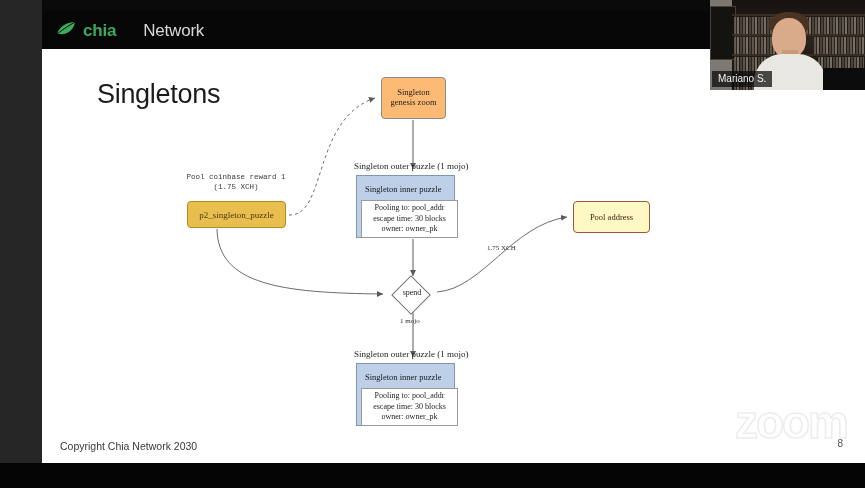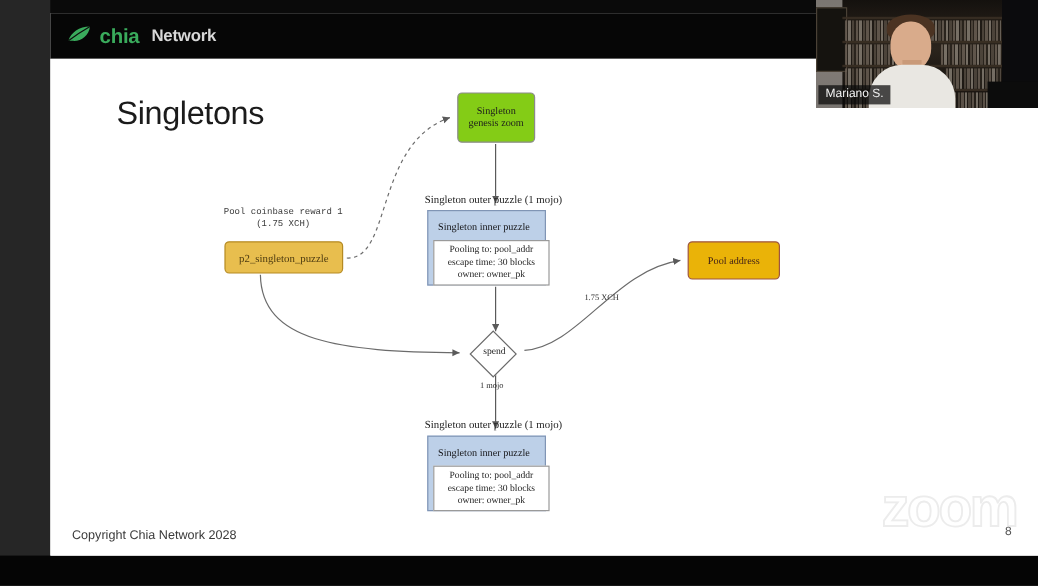--- a/index.html
+++ b/index.html
@@ -13,55 +13,55 @@
   .frame-top{position:absolute;left:42px;top:0;width:823px;height:11px;background:#0a0a0a;}
 
   
   .slide{position:absolute;left:42px;top:11px;width:823px;height:452px;background:#fff;}
 
   .slide-header{position:absolute;left:0;top:0;width:823px;height:38px;background:#060606;}
   .brand{position:absolute;left:14px;top:10px;display:flex;align-items:flex-start;gap:7px;}
   .leaf{width:20px;height:15px;position:relative;}
   .leaf svg{display:block;}
   .brand-chia{color:#3aab5c;font-size:17px;font-weight:bold;letter-spacing:-0.2px;}
-  .brand-network{color:#d8d8d8;font-size:14px;font-weight:bold;letter-spacing:-0.2px;margin-left:3px;}
+  .brand-network{color:#d8d8d8;font-size:17px;font-weight:normal;letter-spacing:-0.2px;margin-left:20px;}
 
   .slide-body{position:absolute;left:0;top:38px;width:823px;height:414px;background:#fff;}
 
   .slide-title{position:absolute;left:55px;top:30px;font-size:27px;color:#1b1b1b;
      font-family:"Liberation Sans",sans-serif;font-weight:normal;letter-spacing:-0.3px;}
 
   .footer-copy{position:absolute;left:18px;bottom:11px;font-size:10.5px;color:#3a3a3a;
      font-family:"Liberation Sans",sans-serif;}
   .page-num{position:absolute;right:22px;bottom:14px;font-size:10px;color:#555;}
 
   .zoom-wm{position:absolute;right:18px;bottom:18px;font-size:46px;font-weight:bold;
      color:transparent;-webkit-text-stroke:1.5px #ececec;letter-spacing:-2px;
      font-family:"Liberation Sans",sans-serif;line-height:1;}
 
   
   .diagram{position:absolute;left:0;top:0;width:823px;height:414px;}
   .diagram svg{position:absolute;left:0;top:0;}
 
   .node{position:absolute;box-sizing:border-box;}
 
-  .box-genesis{left:339px;top:28px;width:65px;height:42px;background:#84cc16;
+  .box-genesis{left:339px;top:28px;width:65px;height:42px;background:#fdba74;
      border:1px solid #8b8b8b;border-radius:4px;display:flex;align-items:center;
      justify-content:center;text-align:center;}
   .box-genesis span{font-family:"Liberation Serif",serif;font-size:8.5px;color:#1c1c1c;line-height:1.15;}
 
   .box-p2{left:145px;top:152px;width:99px;height:27px;background:#e8be4e;
      border:1.4px solid #b58a22;border-radius:4px;display:flex;align-items:center;
      justify-content:center;}
   .box-p2 span{font-family:Liberation Serif, serif;font-size:9px;color:#4d3b10;}
 
   .lbl-reward{left:144px;top:123px;width:100px;text-align:center;
      font-family:Liberation Mono, monospace;font-size:7.5px;color:#3b3b3b;line-height:1.35;}
 
-  .box-pool-addr{left:531px;top:152px;width:77px;height:32px;background:#eab308;
+  .box-pool-addr{left:531px;top:152px;width:77px;height:32px;background:#fef9c3;
      border:1.2px solid #9e5540;border-radius:4px;display:flex;align-items:center;
      justify-content:center;}
   .box-pool-addr span{font-family:"Liberation Serif",serif;font-size:8.5px;color:#402018;}
 
   .lbl-outer{font-family:"Liberation Serif",serif;font-size:9px;color:#1c1c1c;}
   .lbl-outer-1{left:312px;top:112px;}
   .lbl-outer-2{left:312px;top:300px;}
 
   .box-outer{width:99px;height:63px;background:#bdd0e8;border:1px solid #8095b5;}
   .box-outer-1{left:314px;top:126px;}
@@ -79,21 +79,21 @@
   .diamond .dshape{position:absolute;left:9px;top:2px;width:26px;height:26px;
      background:#fff;border:1px solid #6a6a6a;transform:rotate(45deg);}
   .diamond .dtext{position:absolute;left:0;top:9px;width:48px;text-align:center;
      font-family:"Liberation Serif",serif;font-size:8px;color:#1c1c1c;}
 
   .edge-lbl{position:absolute;font-family:"Liberation Serif",serif;font-size:7px;color:#2e2e2e;}
   .lbl-175{left:445px;top:195px;}
   .lbl-mojo{left:358px;top:268px;}
 
   
-  .cam{position:absolute;right:0;top:0;width:185px;height:90px;overflow:hidden;background:#0b0b0d;}
+  .cam{position:absolute;right:0;top:0;width:155px;height:90px;overflow:hidden;background:#0b0b0d;}
   .cam-bg{position:absolute;left:0;top:0;width:155px;height:90px;
      background:linear-gradient(180deg,#14110e 0%,#221c16 22%,#2b241c 45%,#1d1813 70%,#100d0b 100%);}
   .shelf{position:absolute;background:#3b3025;opacity:.85;}
   .sh1{left:22px;top:14px;width:133px;height:2px;}
   .sh2{left:22px;top:34px;width:133px;height:2px;}
   .sh3{left:22px;top:54px;width:133px;height:2px;}
   .sh4{left:22px;top:74px;width:133px;height:2px;}
   .books{position:absolute;height:17px;opacity:.8;
      background:repeating-linear-gradient(90deg,#6d6257 0 2px,#2a241d 2px 3px,#8a8277 3px 5px,#1f1a15 5px 6px,#554c42 6px 8px,#2b251e 8px 9px);}
   .bk1{left:24px;top:17px;width:58px;}
@@ -213,21 +213,21 @@
           <div class="dshape"></div>
           <div class="dtext">spend</div>
         </div>
 
         <div class="edge-lbl lbl-175">1.75 XCH</div>
         <div class="edge-lbl lbl-mojo">1 mojo</div>
 
       </div>
 
       <div class="zoom-wm">zoom</div>
-      <div class="footer-copy">Copyright Chia Network 2028</div>
+      <div class="footer-copy">Copyright Chia Network 2030</div>
       <div class="page-num">8</div>
 
     </div>
   </div>
 
   <div class="cam">
     <div class="cam-bg"></div>
     <div class="wall"></div>
     <div class="frame-art"></div>
     <div class="shelf sh1"></div>

